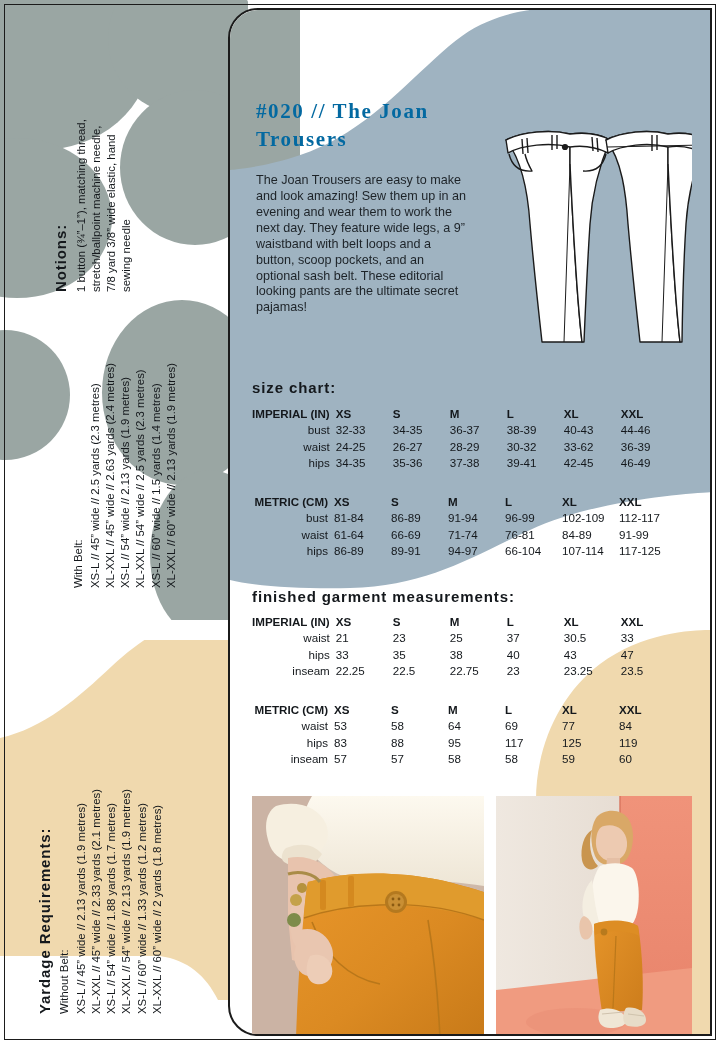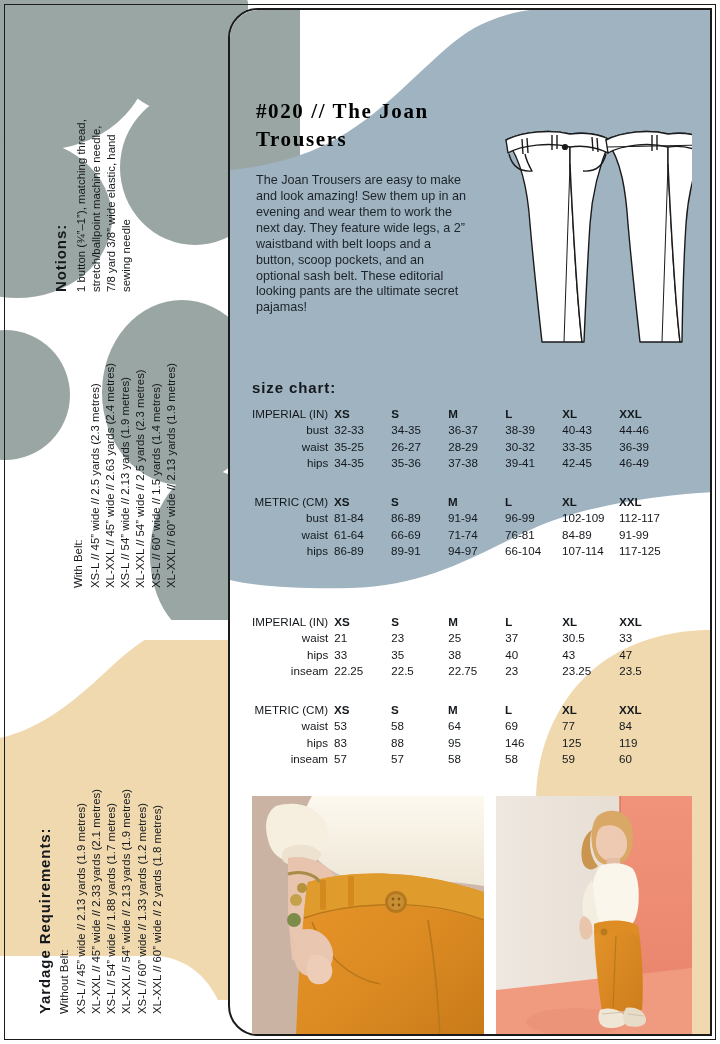--- a/index.html
+++ b/index.html
@@ -48,21 +48,21 @@
   
   #content { position:absolute; inset:0; z-index:20; }
 
   .title {
     position:absolute; left:26px; top:88px; width:240px;
     font-family:"Liberation Serif", serif;
     font-weight:bold;
     font-size:21px;
     letter-spacing:1.6px;
     line-height:1.32;
-    color:#000000;
+    color:#0369a1;
   }
 
   .desc {
     position:absolute; left:26px; top:163px; width:215px;
     font-size:12.6px;
     line-height:1.265;
     color:#1d2328;
   }
 
   .sec-head {
@@ -87,21 +87,21 @@
     vertical-align:top;
     line-height:1.42;
     font-weight:normal;
   }
   table.meas .rowlab {
     text-align:right;
     padding-right:6px;
     white-space:nowrap;
   }
   table.meas thead td, table.meas thead th { font-weight:bold; }
-  table.meas thead td.rowlab { font-weight:normal; font-size:11.6px; }
+  table.meas thead td.rowlab { font-weight:bold; font-size:11.6px; }
   table.meas td.v { width:57px; }
   table.meas td.lab { width:82px; }
 
   
   #tech { position:absolute; left:262px; top:110px; width:200px; height:228px; z-index:25; }
 
   
   #photos { position:absolute; left:0; top:786px; width:484px; height:242px; z-index:30; }
   .photo { position:absolute; overflow:hidden; }
 
@@ -202,21 +202,21 @@
             <path d="M54,15 L54,31"></path>
               <path d="M59,15 L59,30"></path>
             <path d="M9,27 L105,25" fill="none" stroke-width="1"></path>
             <path d="M70,44 L64,222" fill="none" stroke-width="1"></path>
           </g>
         </svg>
       </div>
 
       <div class="title">#020 // The Joan Trousers</div>
 
-      <div class="desc">The Joan Trousers are easy to make and look amazing! Sew them up in an evening and wear them to work the next day. They feature wide legs, a 2” waistband with belt loops and a button, scoop pockets, and an optional sash belt. These editorial looking pants are the ultimate secret pajamas!</div>
+      <div class="desc">The Joan Trousers are easy to make and look amazing! Sew them up in an evening and wear them to work the next day. They feature wide legs, a 9” waistband with belt loops and a button, scoop pockets, and an optional sash belt. These editorial looking pants are the ultimate secret pajamas!</div>
 
       <div class="sec-head" id="sc-head">size chart:</div>
 
       <table class="meas" id="sc-imperial" style="left:22px; top:396px;">
         <thead>
           <tr>
             <td class="lab rowlab">IMPERIAL (IN)</td>
             <td class="v">XS</td>
             <td class="v">S</td>
             <td class="v">M</td>
@@ -230,25 +230,25 @@
             <td class="lab rowlab">bust</td>
             <td class="v">32-33</td>
             <td class="v">34-35</td>
             <td class="v">36-37</td>
             <td class="v">38-39</td>
             <td class="v">40-43</td>
             <td class="v">44-46</td>
           </tr>
           <tr>
             <td class="lab rowlab">waist</td>
-            <td class="v">35-25</td>
+            <td class="v">24-25</td>
             <td class="v">26-27</td>
             <td class="v">28-29</td>
             <td class="v">30-32</td>
-            <td class="v">33-35</td>
+            <td class="v">33-62</td>
             <td class="v">36-39</td>
           </tr>
           <tr>
             <td class="lab rowlab">hips</td>
             <td class="v">34-35</td>
             <td class="v">35-36</td>
             <td class="v">37-38</td>
             <td class="v">39-41</td>
             <td class="v">42-45</td>
             <td class="v">46-49</td>
@@ -292,20 +292,21 @@
             <td class="v">86-89</td>
             <td class="v">89-91</td>
             <td class="v">94-97</td>
             <td class="v">66-104</td>
             <td class="v">107-114</td>
             <td class="v">117-125</td>
           </tr>
         </tbody>
       </table>
 
+      <div class="sec-head" id="fg-head">finished garment measurements:</div>
 
       <table class="meas" id="fg-imperial" style="left:22px; top:604px;">
         <thead>
           <tr>
             <td class="lab rowlab">IMPERIAL (IN)</td>
             <td class="v">XS</td>
             <td class="v">S</td>
             <td class="v">M</td>
             <td class="v">L</td>
             <td class="v">XL</td>
@@ -363,21 +364,21 @@
             <td class="v">64</td>
             <td class="v">69</td>
             <td class="v">77</td>
             <td class="v">84</td>
           </tr>
           <tr>
             <td class="lab rowlab">hips</td>
             <td class="v">83</td>
             <td class="v">88</td>
             <td class="v">95</td>
-            <td class="v">146</td>
+            <td class="v">117</td>
             <td class="v">125</td>
             <td class="v">119</td>
           </tr>
           <tr>
             <td class="lab rowlab">inseam</td>
             <td class="v">57</td>
             <td class="v">57</td>
             <td class="v">58</td>
             <td class="v">58</td>
             <td class="v">59</td>

